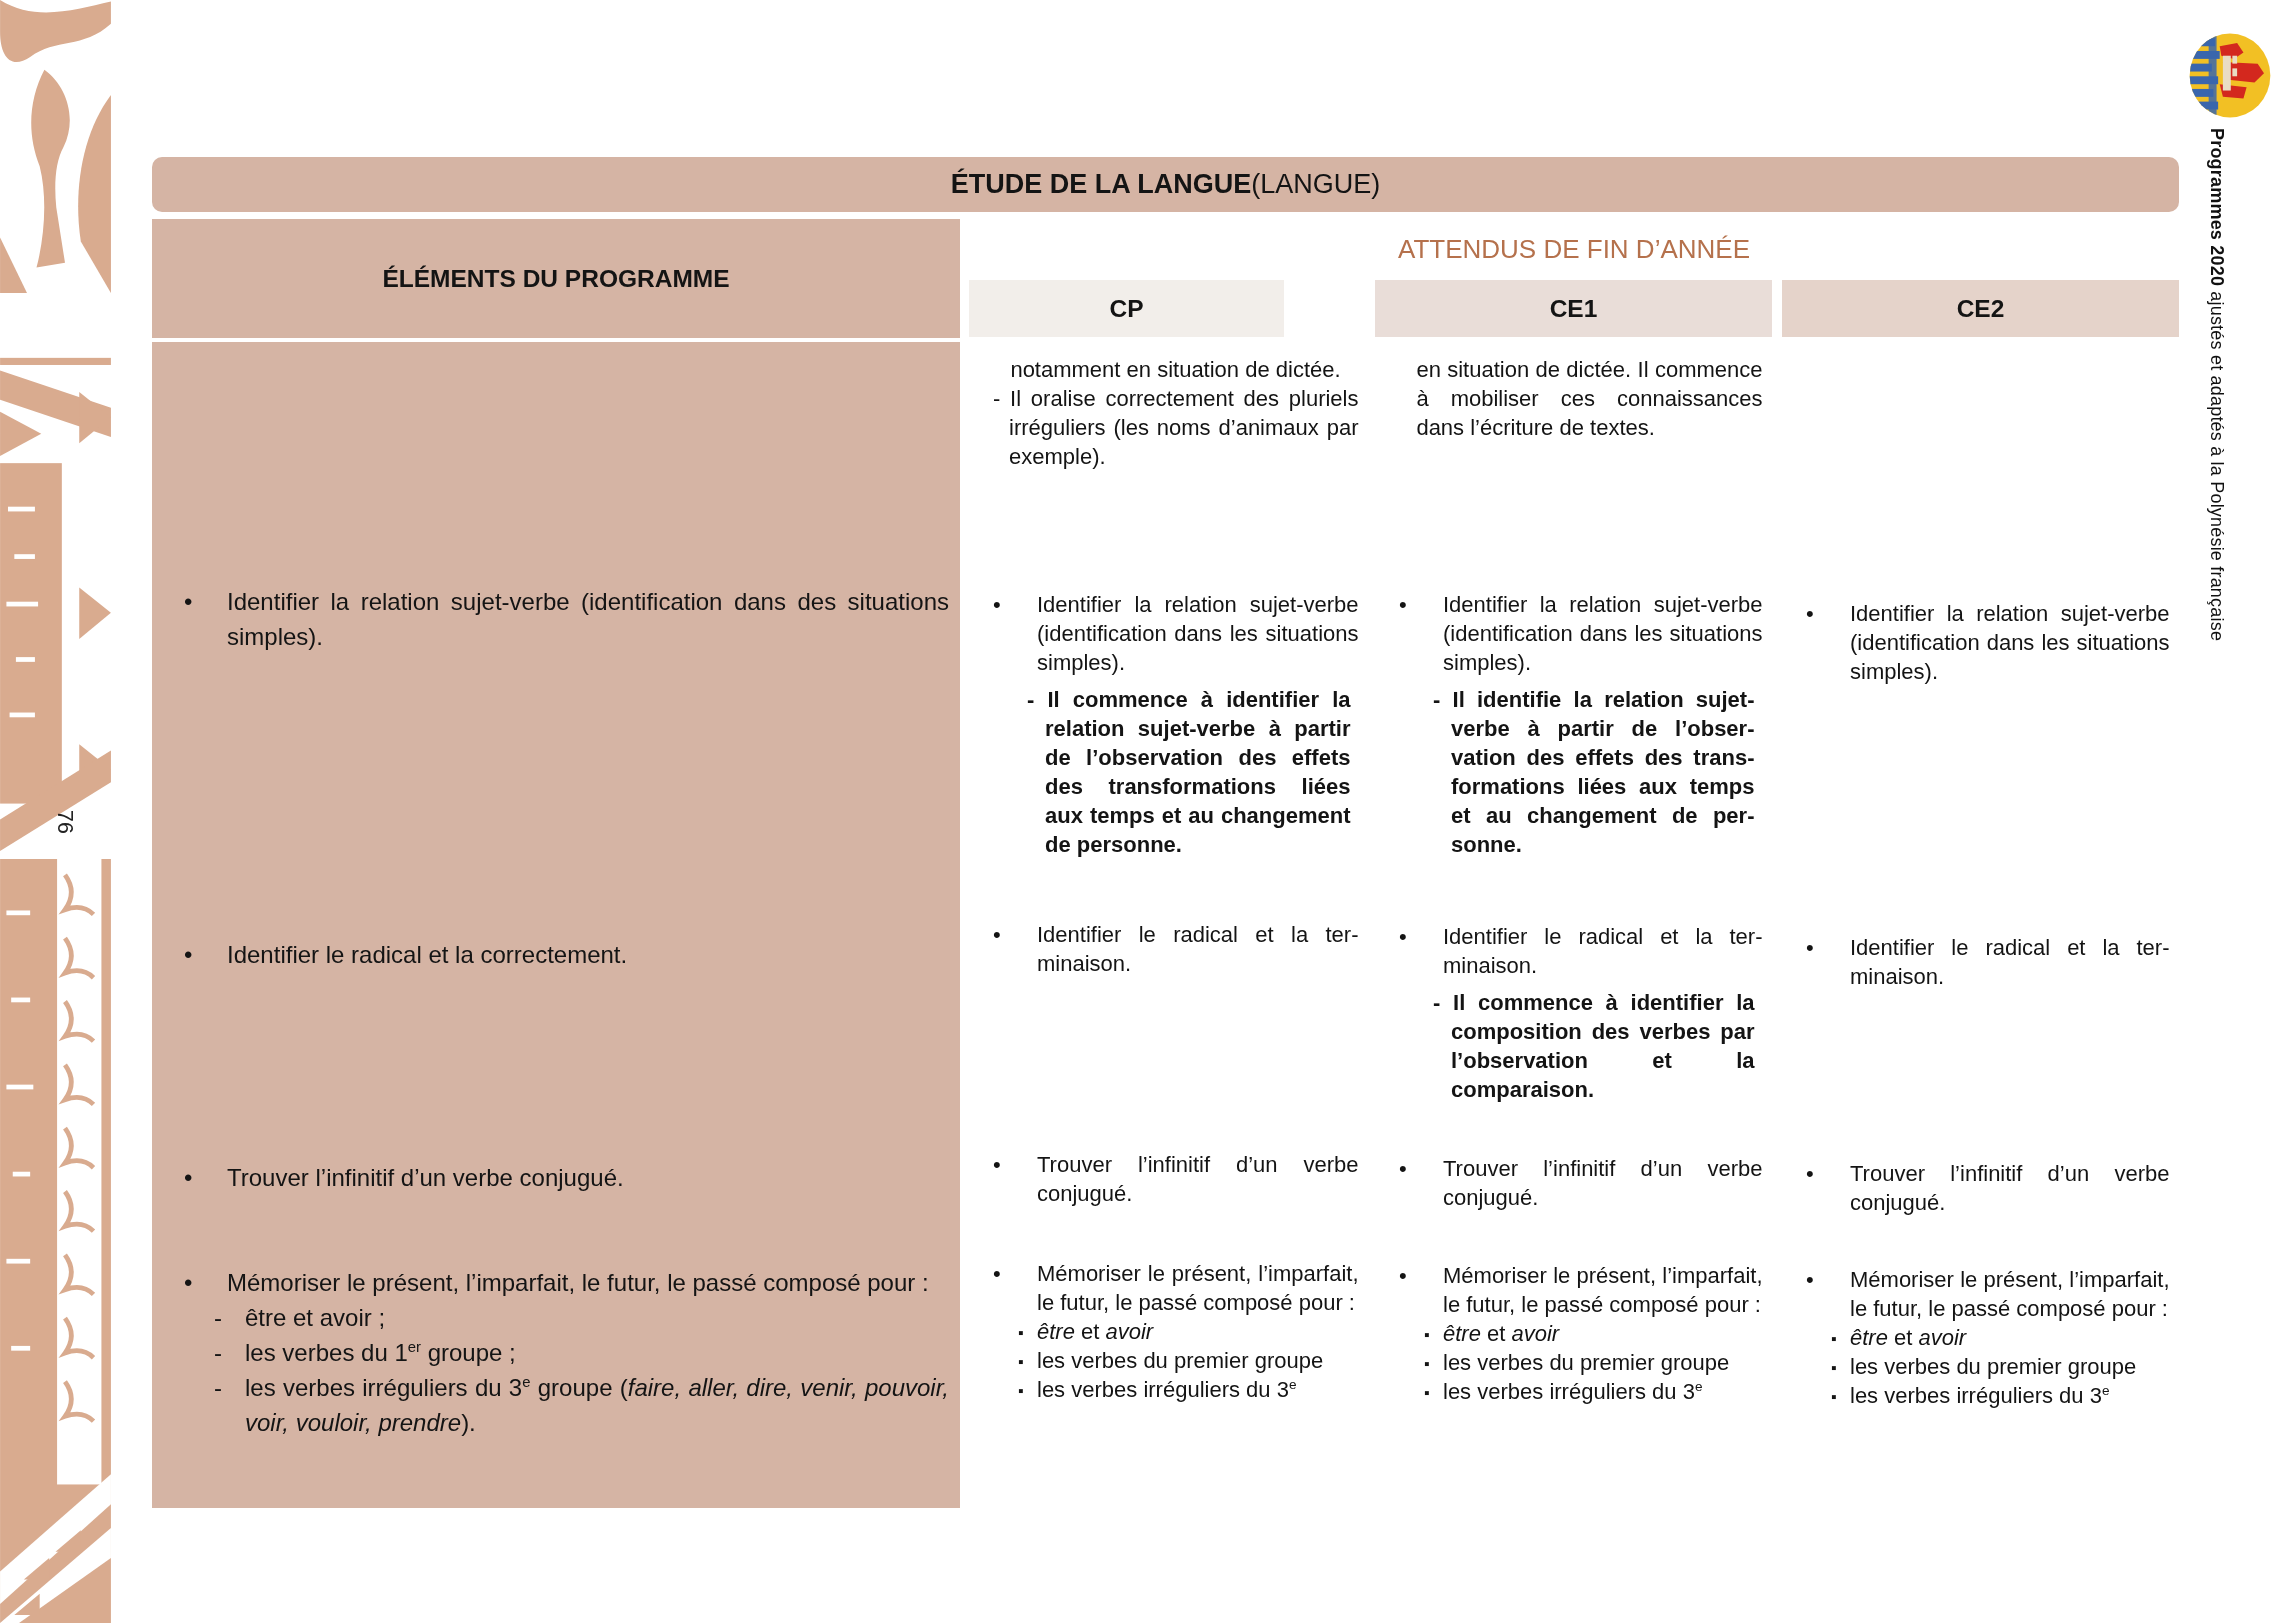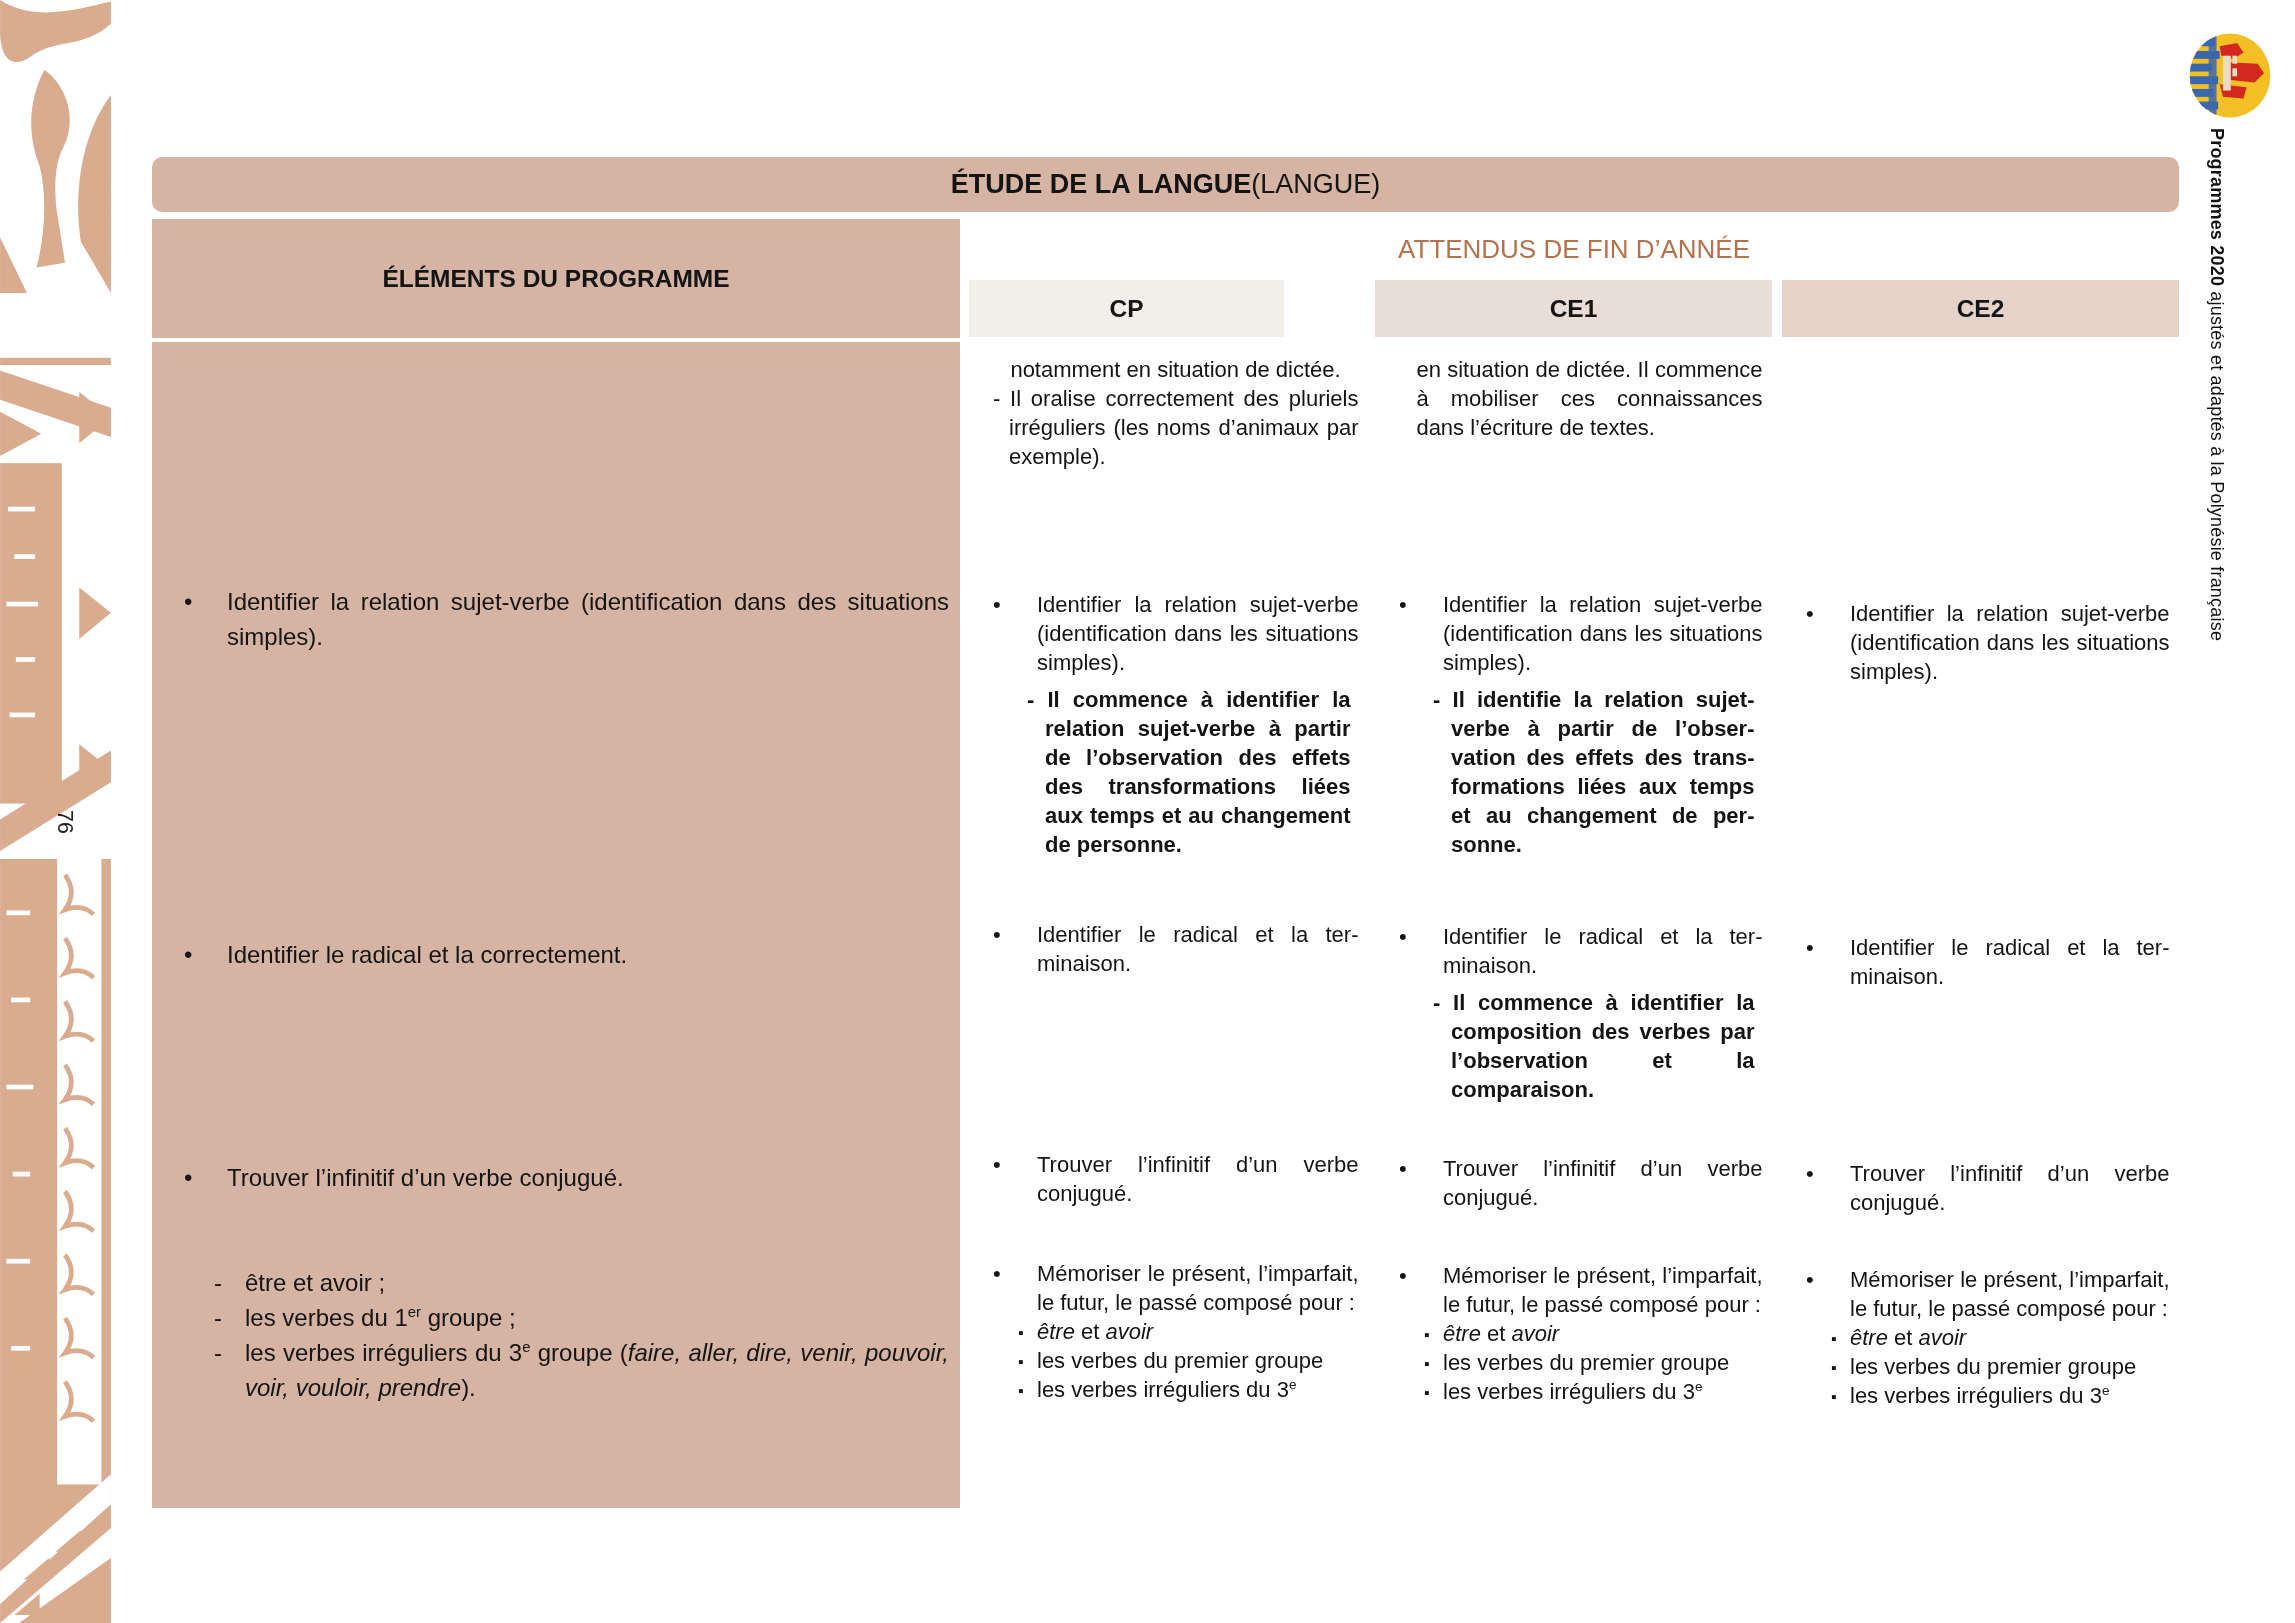--- a/index.html
+++ b/index.html
@@ -202,20 +202,21 @@
 <div id="lrow-relation" class="lrow abs">
   <p class="lbullet">Identifier la relation sujet-verbe (identification dans des si­tuations simples).</p>
 </div>
 <div id="lrow-radical" class="lrow abs">
   <p class="lbullet">Identifier le radical et la correctement.</p>
 </div>
 <div id="lrow-infinitif" class="lrow abs">
   <p class="lbullet">Trouver l’infinitif d’un verbe conjugué.</p>
 </div>
 <div id="lrow-memoriser" class="lrow abs">
+  <p class="lbullet">Mémoriser le présent, l’imparfait, le futur, le passé composé pour&nbsp;:</p>
   <ul class="ldashes">
     <li>être et avoir&nbsp;;</li>
     <li><span>les verbes du 1</span><sup>er</sup><span> groupe&nbsp;;</span></li>
     <li><span>les verbes irréguliers du 3</span><sup>e</sup><span> groupe (</span><i>faire, aller, dire, venir, pouvoir, voir, vouloir, prendre</i><span>).</span></li>
   </ul>
 </div>
 
 <div id="col-cp" class="col">
   <div class="row rowA">
     <p class="p-indent">notamment en situation de dictée.</p>

